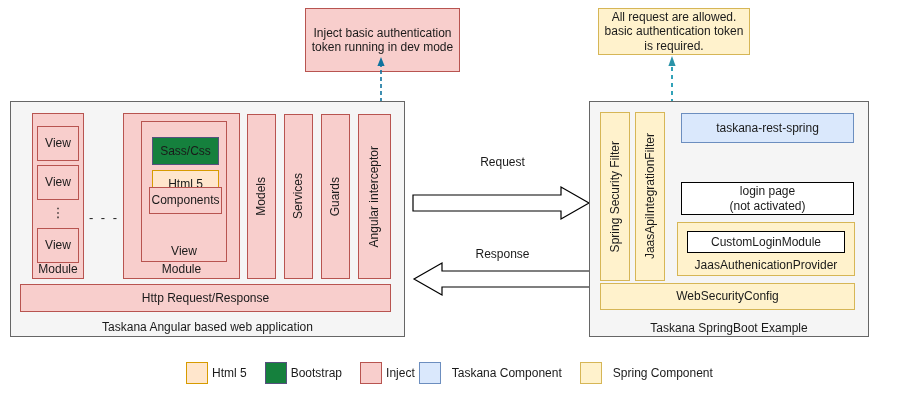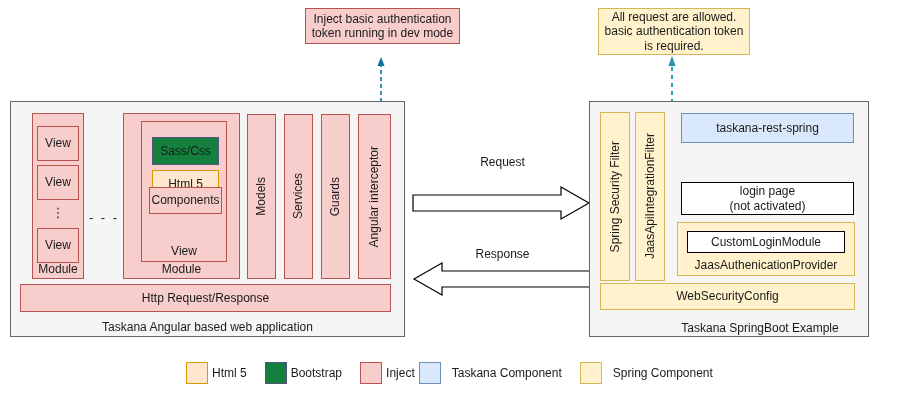--- a/index.html
+++ b/index.html
@@ -77,21 +77,21 @@
     box-sizing: border-box;
     flex: 0 0 auto;
   }
   .legend-label { margin-left: 4px; white-space: nowrap; font-size: 12px; }
 
   svg { display: block; overflow: visible; }
 </style>
 </head>
 <body>
 
-<div class="abs box c-angular" style="left:305px; top:8px; width:155px; height:36px; padding:3px 5px; font-size:12px;">
+<div class="abs box c-angular" style="left:305px; top:8px; width:155px; height:64px; padding:3px 5px; font-size:12px;">
   <span>Inject basic authentication token running in dev mode</span>
 </div>
 
 <svg class="abs" style="left:374px; top:56px; width:14px; height:46px;">
   <line x1="7" y1="46" x2="7" y2="10" stroke="#10739e" stroke-width="1.6" stroke-dasharray="4 3"></line>
   <path d="M7 1 L3.4 10 L10.6 10 Z" fill="#10739e"></path>
 </svg>
 
 <div class="abs box c-spring" style="left:598px; top:8px; width:152px; height:47px; padding:5px 5px; font-size:12px;">
   <span>All request are allowed. basic authentication token is required.</span>
@@ -170,21 +170,21 @@
 
 <div class="abs plain-label" style="left:415px; top:246px; width:175px; height:16px; font-size:12px;">
   <span>Response</span>
 </div>
 <svg class="abs" style="left:413px; top:262px; width:177px; height:34px;" viewBox="0 0 177 34">
   <path d="M177 9 L29 9 L29 1 L1 17 L29 33 L29 25 L177 25 Z" fill="#ffffff" stroke="#000000" stroke-width="1.2" stroke-linejoin="miter"></path>
 </svg>
 
 <div class="abs c-panel" style="left:589px; top:101px; width:280px; height:236px;"></div>
 
-<div class="abs plain-label" style="left:589px; top:320px; width:280px; height:16px; font-size:12px;margin-left:31px;">
+<div class="abs plain-label" style="left:589px; top:320px; width:280px; height:16px; font-size:12px;">
   <span>Taskana SpringBoot Example</span>
 </div>
 
 <div class="abs c-spring box" style="left:600px; top:112px; width:30px; height:169px;">
   <span class="vtext" style="font-size:12px;">Spring Security Filter</span>
 </div>
 <div class="abs c-spring box" style="left:635px; top:112px; width:30px; height:169px;">
   <span class="vtext" style="font-size:12px;">JaasApiIntegrationFilter</span>
 </div>
 

